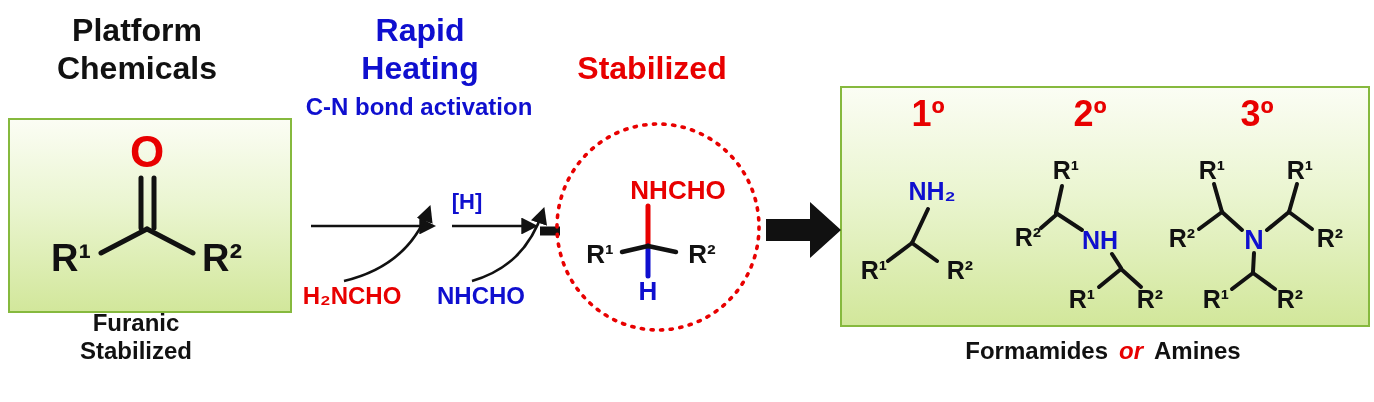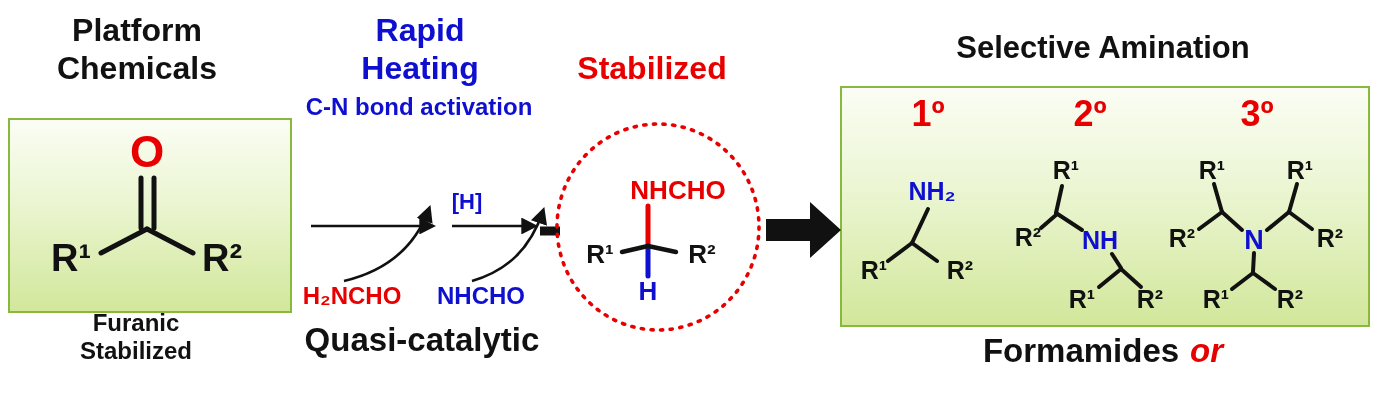--- a/index.html
+++ b/index.html
@@ -20,21 +20,21 @@
   .red{color:#e80000}
   .blue{color:#0f0fcf}
   .it{font-style:italic}
   .w6{font-weight:600}
   .s20{font-size:24px}.s22{font-size:22px}.s24{font-size:24px}.s25{font-size:25px}
   .s26{font-size:26px}.s27{font-size:27px}.s31{font-size:31px}.s32{font-size:32px}
   .s33{font-size:33px}.s36{font-size:36px}.s38{font-size:38px}.s44{font-size:44px}
   .caption-row{
     position:absolute;z-index:2;transform:translate(-50%,-50%);
     display:flex;gap:11px;align-items:baseline;
-    font-weight:700;font-size:33px;color:#111111;white-space:nowrap;
+    font-weight:700;font-size:24px;color:#111111;white-space:nowrap;
   }
 </style>
 </head>
 <body>
 
 <div class="canvas">
 
   <div class="greenbox" style="left:8px;top:118px;width:280px;height:191px;"></div>
   <div class="greenbox" style="left:840px;top:86px;width:526px;height:237px;"></div>
 
@@ -110,29 +110,27 @@
   <span class="lbl s38" style="left:222px;top:258px">R²</span>
   <span class="lbl s20" style="left:136px;top:323px">Furanic</span>
   <span class="lbl s20" style="left:136px;top:351px">Stabilized</span>
 
   <span class="lbl s32 blue" style="left:420px;top:30px">Rapid</span>
   <span class="lbl s32 blue" style="left:420px;top:68px">Heating</span>
   <span class="lbl s20 blue w6" style="left:419px;top:107px">C-N bond activation</span>
   <span class="lbl s22 blue" style="left:467px;top:202px">[H]</span>
   <span class="lbl s24 red" style="left:352px;top:296px">H₂NCHO</span>
   <span class="lbl s24 blue" style="left:481px;top:296px">NHCHO</span>
-  <span class="lbl s33" style="left:422px;top:339px">Quasi-catalytic</span>
 
   <span class="lbl s32 red" style="left:652px;top:68px">Stabilized</span>
   <span class="lbl s26 red" style="left:678px;top:190px">NHCHO</span>
   <span class="lbl s26" style="left:600px;top:254px">R¹</span>
   <span class="lbl s26" style="left:702px;top:254px">R²</span>
   <span class="lbl s26 blue" style="left:648px;top:291px">H</span>
 
-  <span class="lbl s31" style="left:1103px;top:47px">Selective Amination</span>
   <span class="lbl s36 red" style="left:928px;top:114px">1º</span>
   <span class="lbl s36 red" style="left:1090px;top:114px">2º</span>
   <span class="lbl s36 red" style="left:1257px;top:114px">3º</span>
 
   <span class="lbl s25 blue" style="left:932px;top:191px">NH₂</span>
   <span class="lbl s25" style="left:874px;top:270px">R¹</span>
   <span class="lbl s25" style="left:960px;top:270px">R²</span>
 
   <span class="lbl s25" style="left:1066px;top:170px">R¹</span>
   <span class="lbl s25" style="left:1028px;top:237px">R²</span>
@@ -144,15 +142,16 @@
   <span class="lbl s25" style="left:1300px;top:170px">R¹</span>
   <span class="lbl s25" style="left:1182px;top:238px">R²</span>
   <span class="lbl s27 blue" style="left:1254px;top:240px">N</span>
   <span class="lbl s25" style="left:1330px;top:238px">R²</span>
   <span class="lbl s25" style="left:1216px;top:299px">R¹</span>
   <span class="lbl s25" style="left:1290px;top:299px">R²</span>
 
   <div class="caption-row" style="left:1103px;top:351px">
     <span>Formamides</span>
     <span class="red it">or</span>
+    <span>Amines</span>
   </div>
 
 </div>
 
 </body></html>

